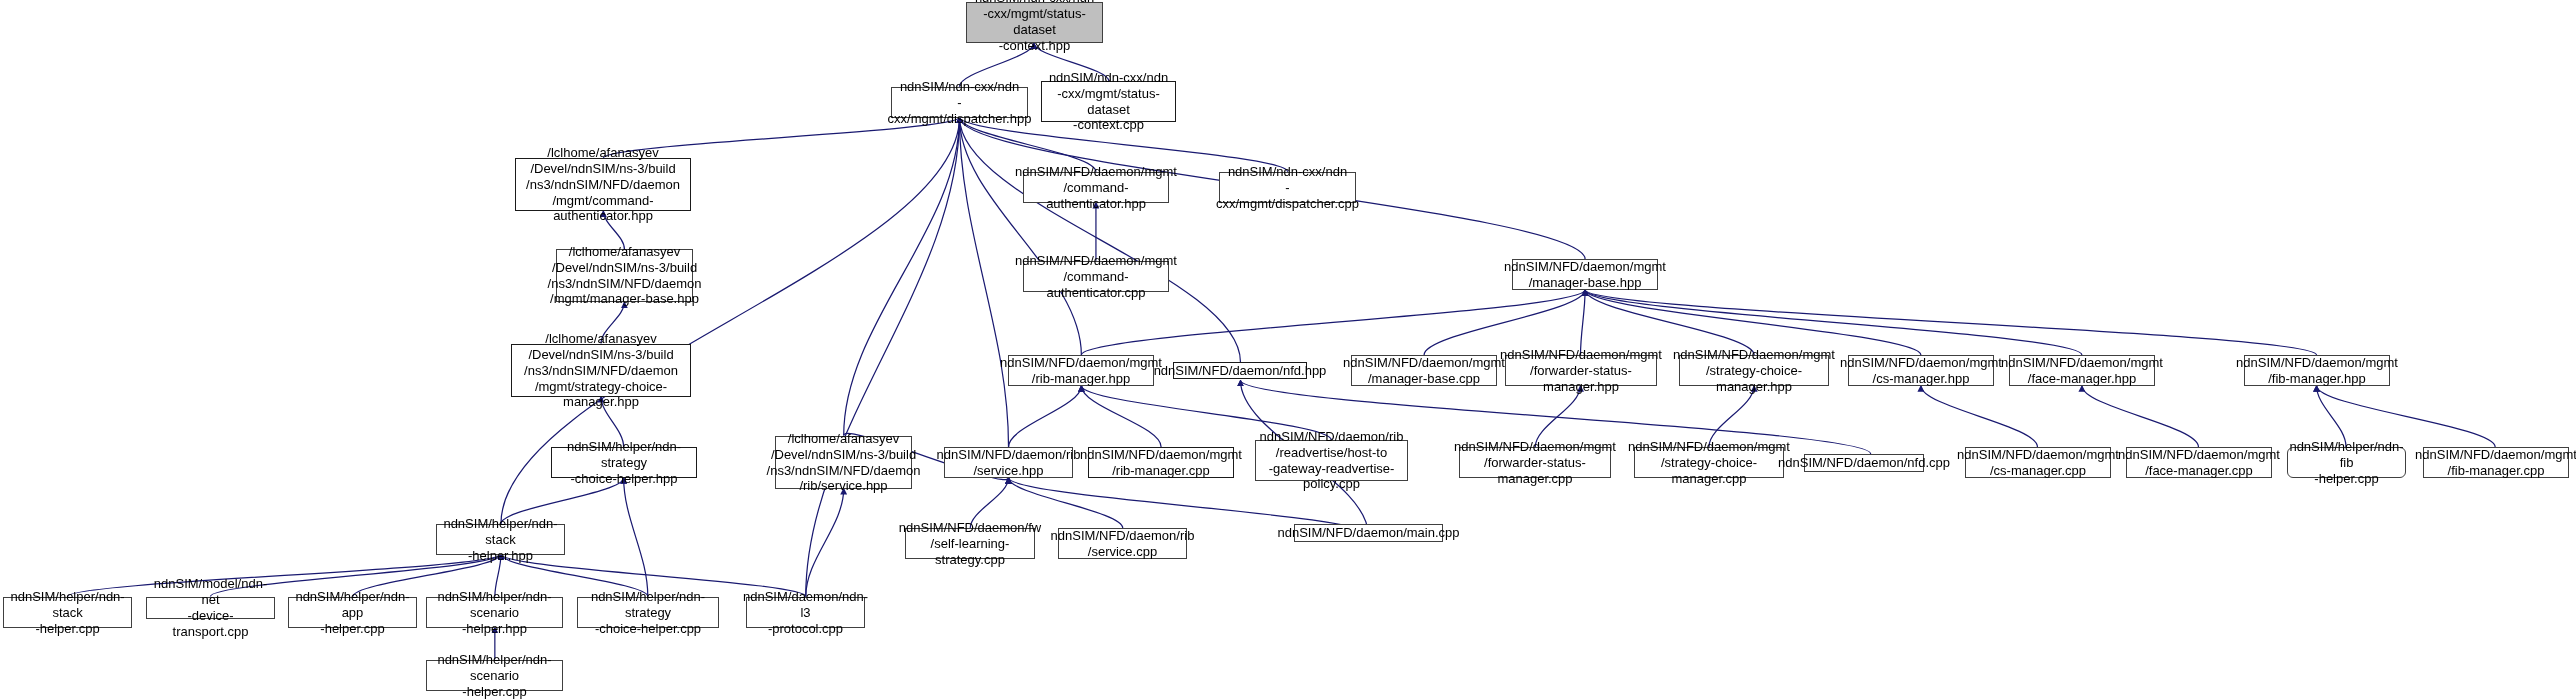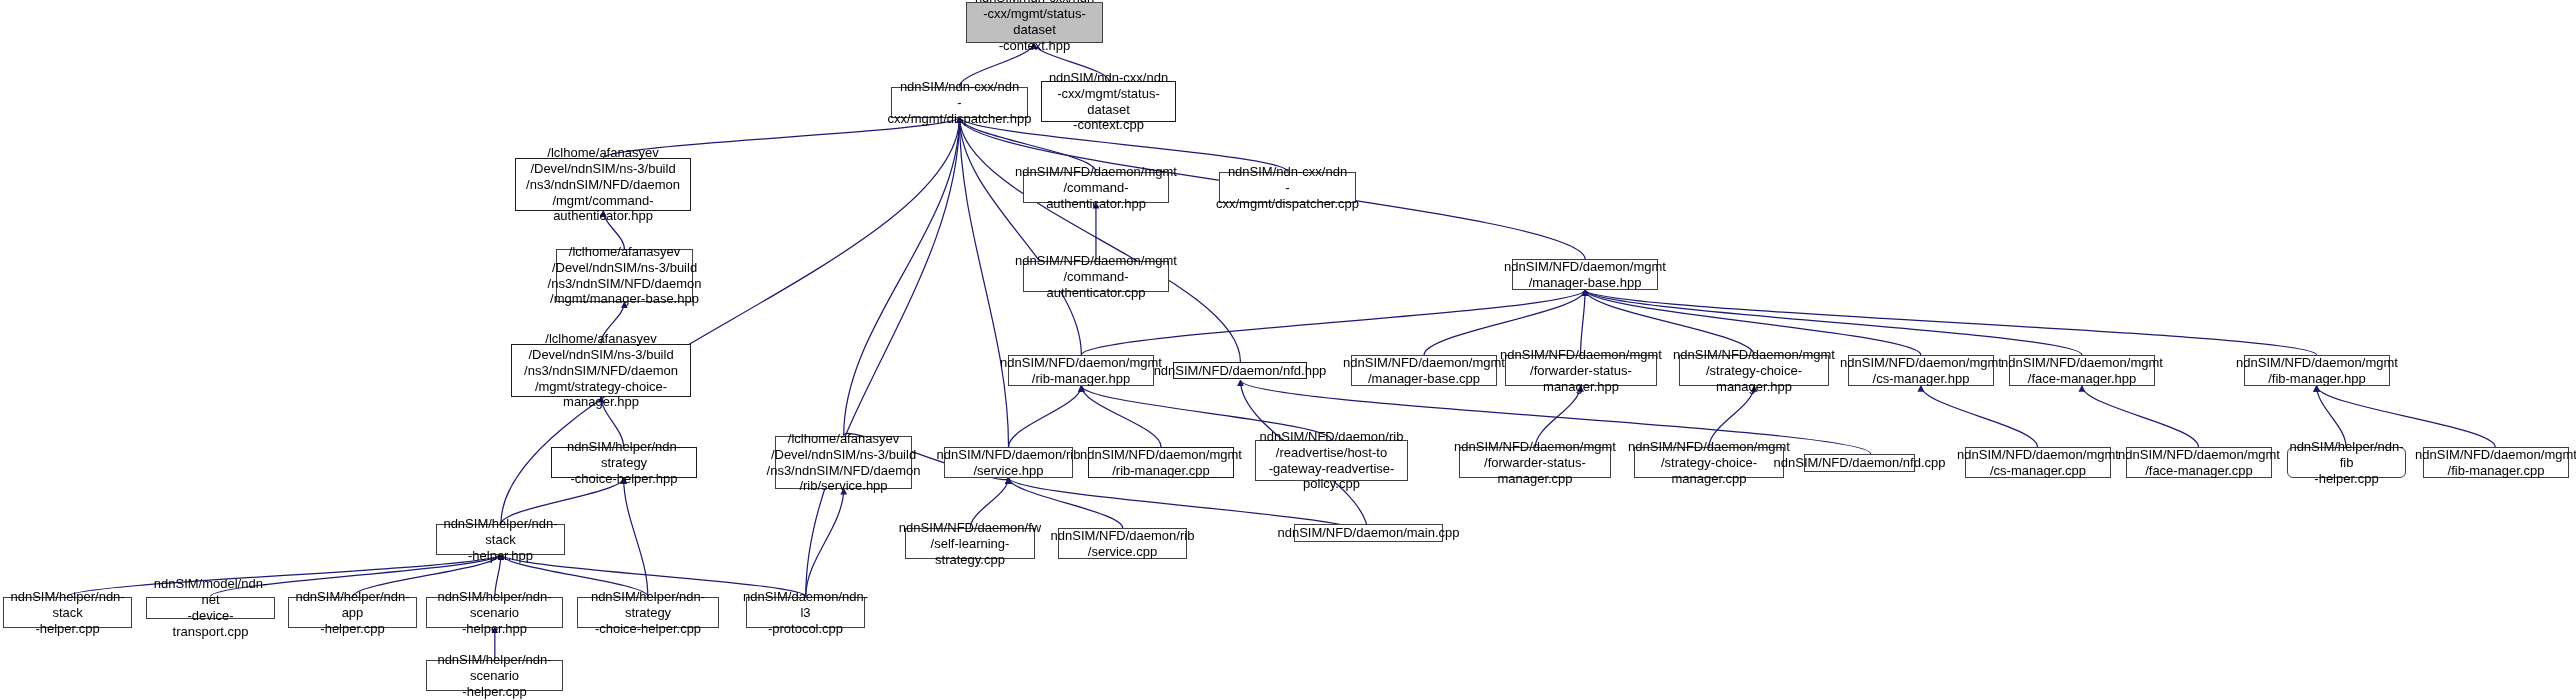--- a/index.html
+++ b/index.html
@@ -161,21 +161,21 @@
 /service.hpp</div>
       <div class="node thin" style="left: 1088px; top: 447px; width: 146px; height: 31px;">ndnSIM/NFD/daemon/mgmt
 /rib-manager.cpp</div>
       <div class="node" style="left: 1255px; top: 440px; width: 153px; height: 41px;">ndnSIM/NFD/daemon/rib
 /readvertise/host-to
 -gateway-readvertise-policy.cpp</div>
       <div class="node" style="left: 1459px; top: 447px; width: 152px; height: 31px;">ndnSIM/NFD/daemon/mgmt
 /forwarder-status-manager.cpp</div>
       <div class="node" style="left: 1634px; top: 447px; width: 150px; height: 31px;">ndnSIM/NFD/daemon/mgmt
 /strategy-choice-manager.cpp</div>
-      <div class="node" style="left: 1804px; top: 454px; width: 111px; height: 18.4px;">ndnSIM/NFD/daemon/nfd.cpp</div>
+      <div class="node" style="left: 1804px; top: 454px; width: 120px; height: 18.4px;">ndnSIM/NFD/daemon/nfd.cpp</div>
       <div class="node" style="left: 1965px; top: 447px; width: 146px; height: 31px;">ndnSIM/NFD/daemon/mgmt
 /cs-manager.cpp</div>
       <div class="node" style="left: 2126px; top: 447px; width: 146px; height: 31px;">ndnSIM/NFD/daemon/mgmt
 /face-manager.cpp</div>
       <div class="node" style="left: 2287px; top: 447px; width: 119px; height: 31px; border-radius: 6px;">ndnSIM/helper/ndn-fib
 -helper.cpp</div>
       <div class="node" style="left: 2423px; top: 447px; width: 146px; height: 31px;">ndnSIM/NFD/daemon/mgmt
 /fib-manager.cpp</div>
       <div class="node" style="left: 436px; top: 524px; width: 129px; height: 31px;">ndnSIM/helper/ndn-stack
 -helper.hpp</div>

